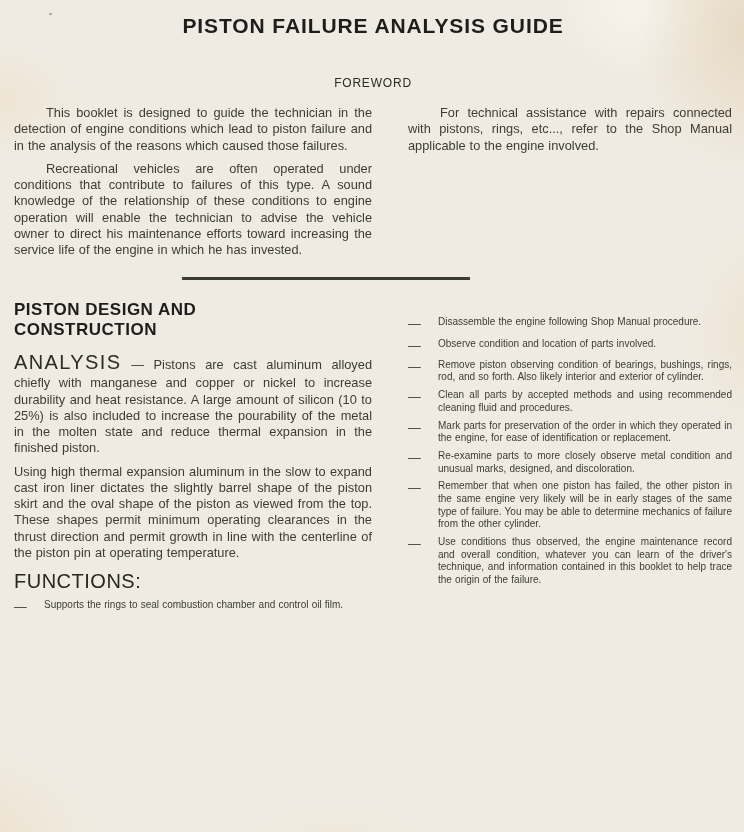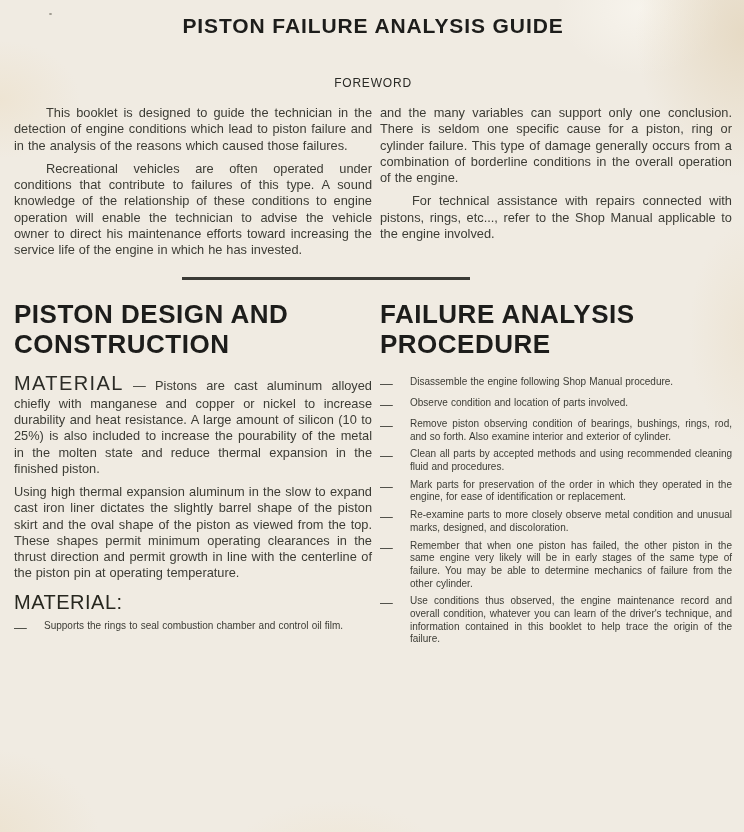--- a/index.html
+++ b/index.html
@@ -18,31 +18,31 @@
   }
   .inner{padding:6px 12px 0 14px;}
   .doc-title{
     font-size:21px;font-weight:bold;text-align:center;
     letter-spacing:0.9px;color:#1d1d1b;margin:8px 0 0;
   }
   .foreword-heading{
     font-size:12px;font-weight:400;text-align:center;
     letter-spacing:0.8px;color:#2a2a26;margin:38px 0 0;
   }
-  .cols{display:grid;grid-template-columns:358px 1fr;column-gap:8px;}
+  .cols{display:grid;grid-template-columns:358px 1fr;column-gap:36px;}
   .foreword-cols{margin-top:15px;}
   p.body{
     font-size:12.8px;line-height:1.27;text-align:justify;
     margin:0 0 7px;word-spacing:0.4px;color:#3c3c35;
   }
   p.indent{text-indent:2.5em;}
   .divider{height:3px;background:#3b3b36;width:288px;margin:12px 0 0 168px;}
   .main-cols{margin-top:20px;}
   h3.sec-heading{
-    font-size:26px;font-weight:bold;letter-spacing:0.5px;line-height:1.14;
+    font-size:17px;font-weight:bold;letter-spacing:0.5px;line-height:1.14;
     color:#1d1d1b;margin:0 0 11px;
   }
   .runin-label{
     font-size:20px;font-weight:400;letter-spacing:1.4px;color:#2c2c27;
   }
   h4.functions-heading{
     font-size:20px;font-weight:400;letter-spacing:0.5px;color:#27271f;
     margin:9px 0 6px;
   }
   .bullet{display:flex;margin:0 0 5px;}
@@ -64,61 +64,59 @@
     <h1 class="doc-title">PISTON FAILURE ANALYSIS GUIDE</h1>
 
     <h2 class="foreword-heading">FOREWORD</h2>
 
     <div class="cols foreword-cols">
       <div class="col">
         <p class="body indent">This booklet is designed to guide the technician in the detection of engine conditions which lead to piston failure and in the analysis of the reasons which caused those failures.</p>
         <p class="body indent">Recreational vehicles are often operated under conditions that contribute to failures of this type. A sound knowledge of the relationship of these conditions to engine operation will enable the technician to advise the vehicle owner to direct his maintenance efforts toward increasing the service life of the engine in which he has invested.</p>
       </div>
       <div class="col">
-        <p class="body">and the many variables can support only one conclusion. There is seldom one specific cause for a piston, ring or cylinder failure. This type of damage generally occurs from a combination of borderline conditions in the overall operation of the engine.</p>
         <p class="body indent">For technical assistance with repairs connected with pistons, rings, etc..., refer to the Shop Manual applicable to the engine involved.</p>
       </div>
     </div>
 
     <div class="divider"></div>
 
     <div class="cols main-cols">
 
       <div class="col">
         <h3 class="sec-heading"><span>PISTON DESIGN AND</span><br><span>CONSTRUCTION</span></h3>
 
-        <p class="body"><span class="runin-label">MATERIAL</span> <span>— Pistons are cast aluminum alloyed chiefly with manganese and copper or nickel to increase durability and heat resistance. A large amount of silicon (10 to 25%) is also included to increase the pourability of the metal in the molten state and reduce thermal expansion in the finished piston.</span></p>
+        <p class="body"><span class="runin-label">ANALYSIS</span> <span>— Pistons are cast aluminum alloyed chiefly with manganese and copper or nickel to increase durability and heat resistance. A large amount of silicon (10 to 25%) is also included to increase the pourability of the metal in the molten state and reduce thermal expansion in the finished piston.</span></p>
 
 
         <p class="body">Using high thermal expansion aluminum in the slow to expand cast iron liner dictates the slightly barrel shape of the piston skirt and the oval shape of the piston as viewed from the top. These shapes permit minimum operating clearances in the thrust direction and permit growth in line with the centerline of the piston pin at operating temperature.</p>
 
-        <h4 class="functions-heading">MATERIAL:</h4>
+        <h4 class="functions-heading">FUNCTIONS:</h4>
 
         <div class="bullet">
           <span class="dash">—</span>
           <span class="btext">Supports the rings to seal combustion chamber and control oil film.</span>
         </div>
 
       </div>
 
       <div class="col">
-        <h3 class="sec-heading">FAILURE ANALYSIS PROCEDURE</h3>
 
         <div style="margin-top:16px;">
           <div class="bullet">
             <span class="dash">—</span>
             <span class="btext">Disassemble the engine following Shop Manual procedure.</span>
           </div>
           <div class="bullet">
             <span class="dash">—</span>
             <span class="btext">Observe condition and location of parts involved.</span>
           </div>
           <div class="bullet">
             <span class="dash">—</span>
-            <span class="btext">Remove piston observing condition of bearings, bushings, rings, rod, and so forth. Also examine interior and exterior of cylinder.</span>
+            <span class="btext">Remove piston observing condition of bearings, bushings, rings, rod, and so forth. Also likely interior and exterior of cylinder.</span>
           </div>
           <div class="bullet">
             <span class="dash">—</span>
             <span class="btext">Clean all parts by accepted methods and using recommended cleaning fluid and procedures.</span>
           </div>
           <div class="bullet">
             <span class="dash">—</span>
             <span class="btext">Mark parts for preservation of the order in which they operated in the engine, for ease of identification or replacement.</span>
           </div>
           <div class="bullet">

